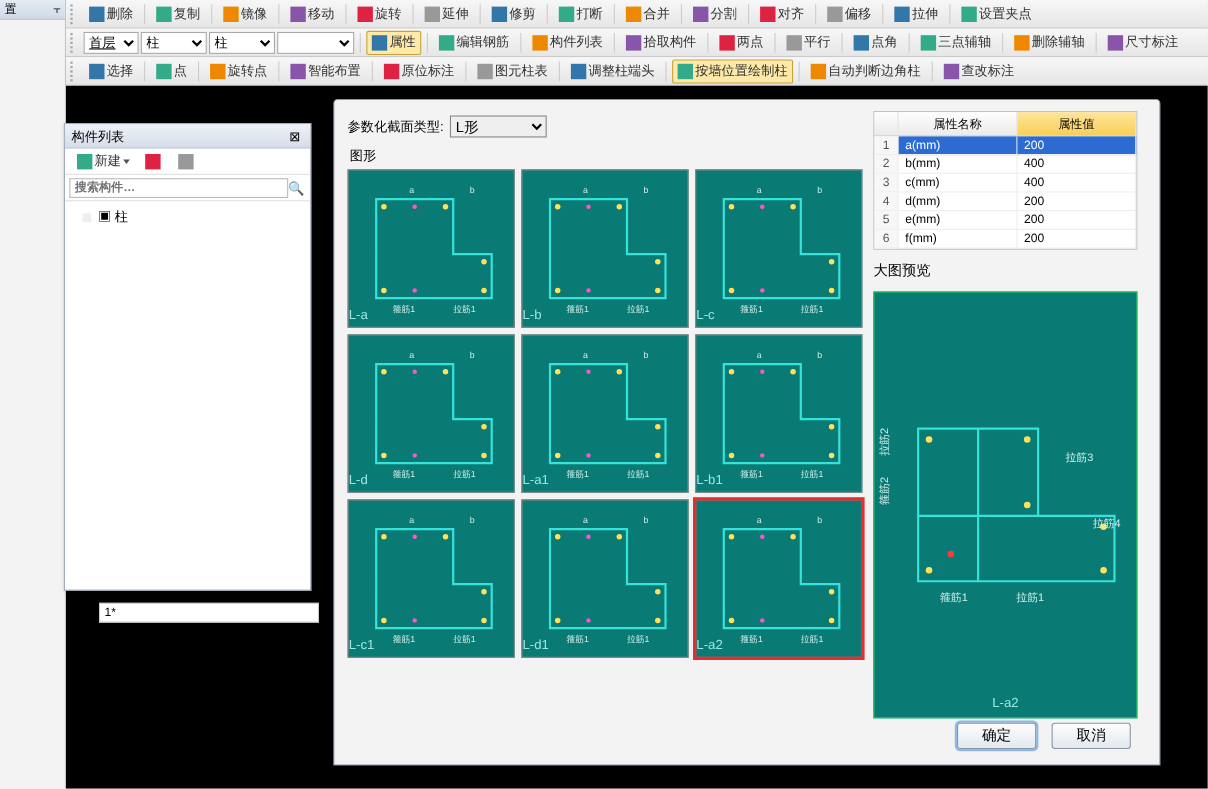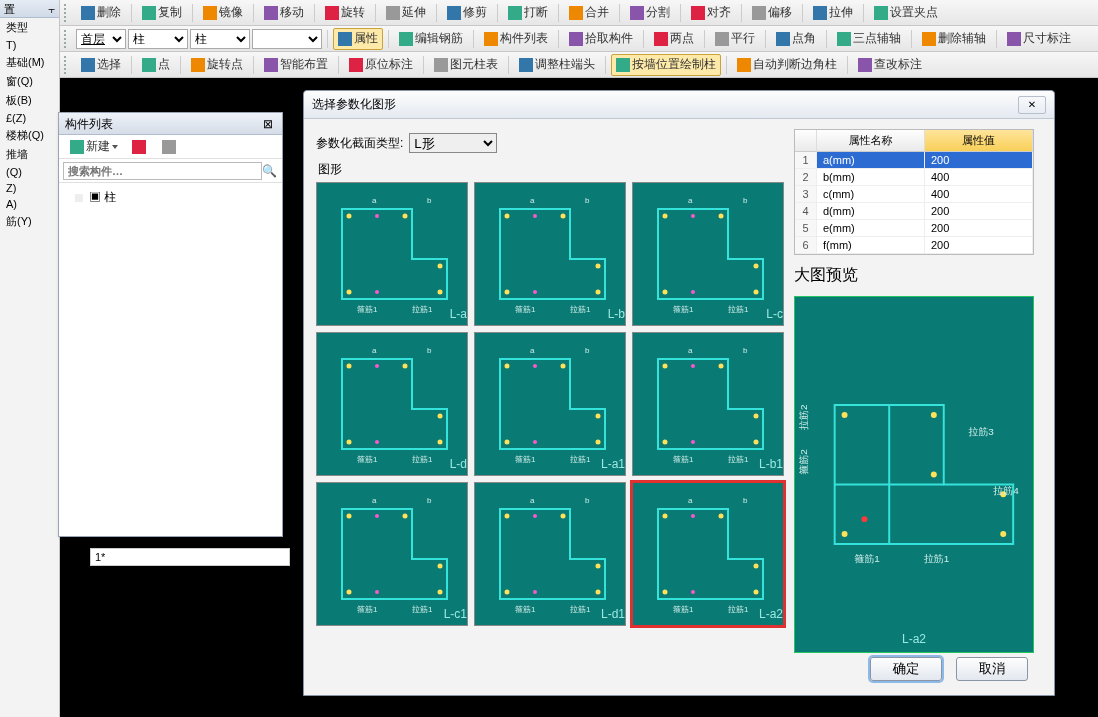--- a/index.html
+++ b/index.html
@@ -45,33 +45,33 @@
 .overlay .body { flex: 1; padding: 10px 12px; display: grid; grid-template-columns: 478px 240px; grid-template-rows: 28px 1fr 32px; column-gap: 0; }
 .param-row { grid-column: 1 / 2; display: flex; align-items: center; gap: 6px; }
 .param-row select { width: 88px; height: 20px; border: 1px solid #888; }
 
 .gallery-wrap { grid-column: 1 / 2; grid-row: 2 / 3; }
 .gallery-wrap .lbl { margin: 4px 0 4px 2px; }
 .gallery { display: grid; grid-template-columns: repeat(3,152px); grid-auto-rows: 144px; gap: 6px; }
 .shape { background: #0a7a74; border: 1px solid #888; position: relative; cursor: pointer; }
 .shape.selected { outline: 3px solid #e13030; outline-offset: -1px; }
 .shape svg { width: 100%; height: 100%; }
-.shape .cap { position: absolute; left: 0; right: 0; bottom: 4px; text-align: right; color: #9be8e2; font-size: 12px; }
+.shape .cap { position: absolute; left: 0; right: 0; bottom: 4px; text-align: left; color: #9be8e2; font-size: 12px; }
 
 .right-col { grid-column: 2 / 3; grid-row: 1 / 3; display: flex; flex-direction: column; gap: 10px; }
 .prop-table { border: 1px solid #bbb; background: #fff; }
 .prop-table .hdr { display: grid; grid-template-columns: 22px 1fr 1fr; }
 .prop-table .hdr div { padding: 3px 4px; font-size: 11px; text-align: center; border-right: 1px solid #ddd; border-bottom: 1px solid #ccc; }
 .prop-table .hdr .c-name { background: linear-gradient(#fefefe,#eaeaea); }
 .prop-table .hdr .c-val  { background: linear-gradient(#ffe59b,#f8cf58); }
 .prop-table .row { display: grid; grid-template-columns: 22px 1fr 1fr; }
 .prop-table .row div { padding: 2px 6px; font-size: 11px; border-right: 1px solid #eee; border-bottom: 1px solid #eee; }
 .prop-table .row .idx { text-align: center; color: #555; background: #f7f7f7; }
 .prop-table .row.sel .name, .prop-table .row.sel .val { background: #2c6bd1; color: #fff; }
-.preview-lbl { font-size: 16px; }
+.preview-lbl { font-size: 13px; }
 .preview { flex: 1; background: #0a7a74; border: 1px solid #22c55e; position: relative; min-height: 200px; }
 .preview svg { width: 100%; height: 100%; }
 .preview .cap { position: absolute; left: 0; right: 0; bottom: 6px; text-align: center; color: #9be8e2; font-size: 12px; }
 
 .dlg-buttons { grid-column: 1 / 3; grid-row: 3 / 4; display: flex; justify-content: flex-end; align-items: center; gap: 14px; padding-right: 6px; }
 .dlg-buttons button { width: 72px; height: 24px; border: 1px solid #8a96a6; border-radius: 3px; background: linear-gradient(#fdfdfd,#e3e8ef); cursor: pointer; }
 .dlg-buttons button.primary { box-shadow: 0 0 0 2px #8cb9e8; }
 
 
 .ico.red { background: #d24; }
@@ -82,34 +82,20 @@
 .ico.pur { background: #85a; }
 </style>
 </head>
 <body>
 
 <div class="left-dock">
   <div class="hdr">
     <span>置</span>
     <span class="pin">⫟</span>
   </div>
-  <div id="dock-tree">
-      <div class="node">类型</div>
-      <div class="node">T)</div>
-      <div class="node">基础(M)</div>
-      <div class="node">窗(Q)</div>
-      <div class="node">板(B)</div>
-      <div class="node">£(Z)</div>
-      <div class="node">楼梯(Q)</div>
-      <div class="node">推墙</div>
-      <div class="node">(Q)</div>
-      <div class="node">Z)</div>
-      <div class="node">A)</div>
-      <div class="node">筋(Y)</div>
-    </div>
 </div>
 
 <div style="position:absolute;left:60px;top:0;right:0">
   <div class="toolbar-row">
     <span class="grip"></span>
     <span class="tbtn "><span class="ico blu"></span>删除</span>
       <span class="sep"></span>
       <span class="tbtn "><span class="ico grn"></span>复制</span>
       <span class="sep"></span>
       <span class="tbtn "><span class="ico org"></span>镜像</span>
@@ -214,24 +200,20 @@
   <div class="search">
     <input placeholder="搜索构件…" style="">
     <span class="mag">🔍</span>
   </div>
   <div class="tree">
     <div class="item">▣ <span>柱</span></div>
   </div>
 </div>
 
 <div class="overlay">
-  <div class="titlebar">
-    <span>选择参数化图形</span>
-    <span class="x">✕</span>
-  </div>
   <div class="body">
     <div class="param-row">
       <span>参数化截面类型:</span>
       <select><option>L形</option></select>
     </div>
 
     <div class="gallery-wrap">
       <div class="lbl">图形</div>
       <div class="gallery" id="gallery">
           <div class="shape"><svg viewBox="0 0 150 130">

